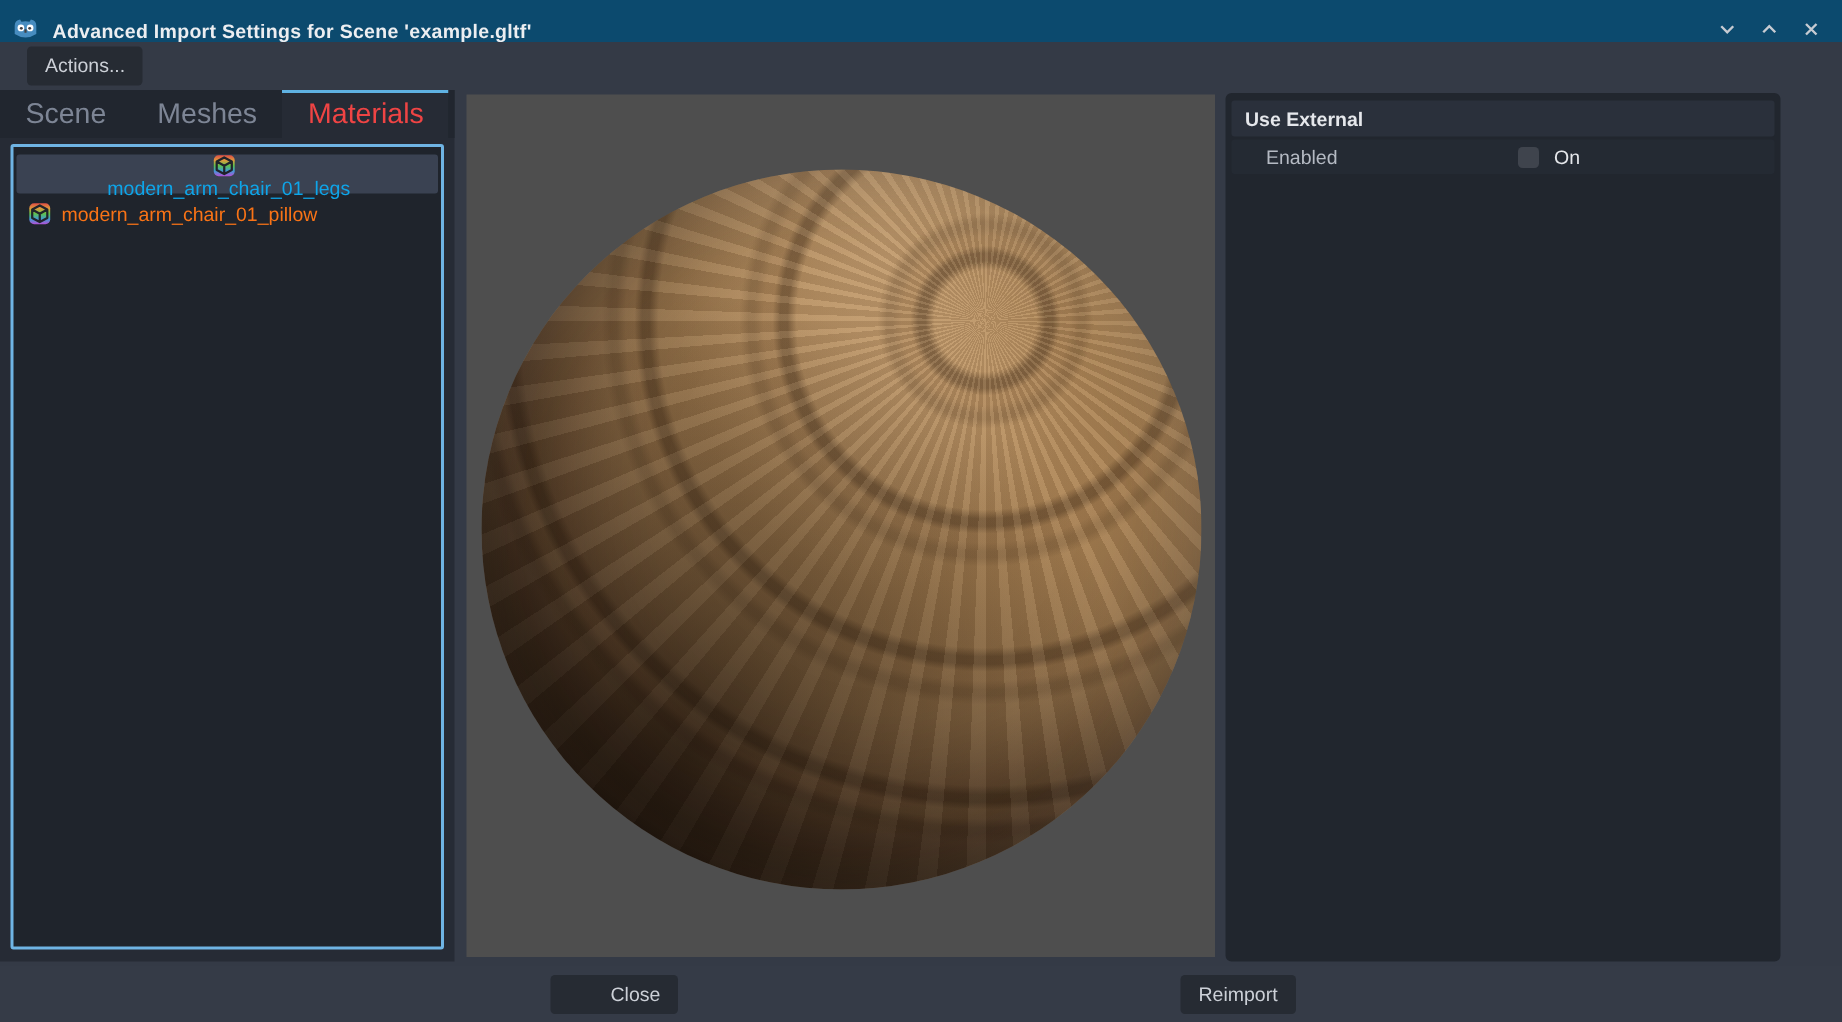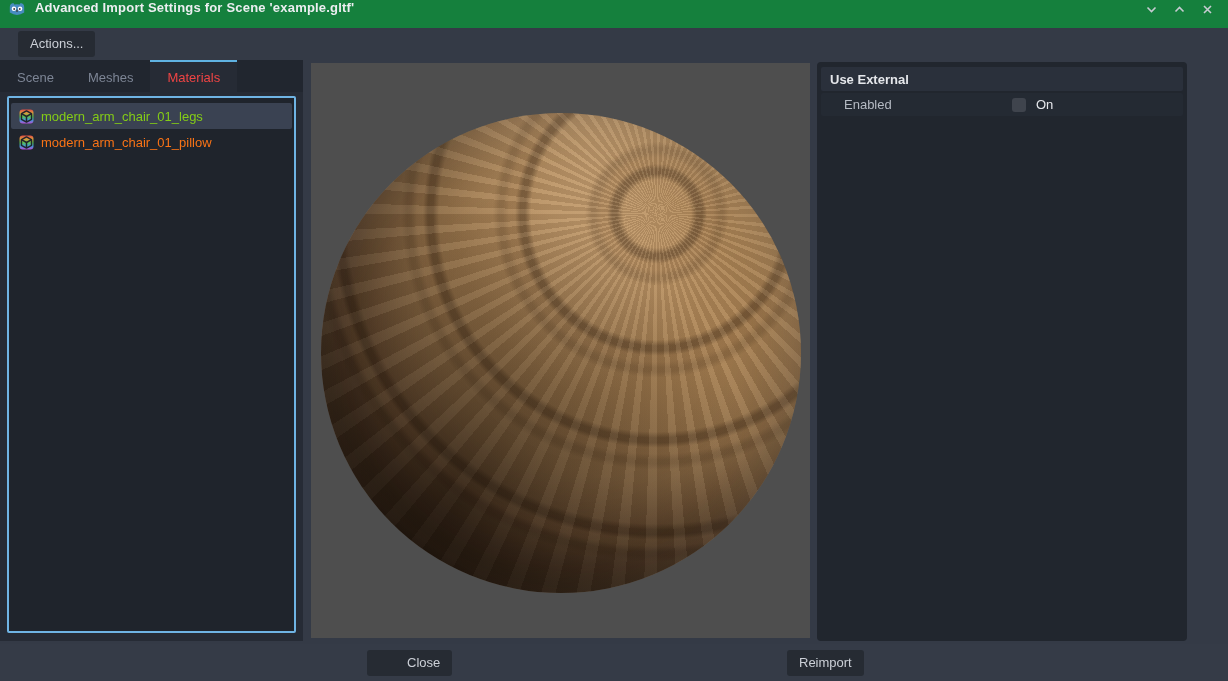--- a/index.html
+++ b/index.html
@@ -6,21 +6,21 @@
   html,body { width:1228px; height:681px; overflow:hidden; }
   body {
     font-family:"Liberation Sans","DejaVu Sans",sans-serif;
     background:#343a46; color:#dfe2e6; font-size:13px;
     position:relative;
   }
 
   
   .titlebar {
     position:absolute; left:0; top:0; width:1228px; height:28px;
-    background:#15803d; display:flex; align-items:flex-start; padding:0 8px;
+    background:#0c4a6e; display:flex; align-items:flex-end; padding:0 8px;
   }
   .titlebar .app-icon { width:18px; height:18px; margin-right:9px; flex:0 0 auto; }
   .titlebar .title { font-weight:bold; font-size:13px; color:#eceef1; letter-spacing:.2px; }
   .win-controls { margin-left:auto; display:flex; align-items:center; gap:10px; padding-right:4px; }
   .win-btn { width:18px; height:18px; display:flex; align-items:center; justify-content:center; cursor:default; }
   .win-btn svg { display:block; }
 
   
   .actionsbar {
     position:absolute; left:0; top:28px; width:1228px; height:32px;
@@ -29,38 +29,38 @@
   .btn {
     background:#262b33; color:#ccd0d7; border:none; border-radius:3px;
     font-family:inherit; font-size:13px; padding:4px 12px; line-height:18px;
   }
 
   
   .left-col { position:absolute; left:0; top:60px; width:303px; height:581px; }
   .tabbar { height:32px; display:flex; background:#21262f; }
   .tab {
     height:32px; display:flex; align-items:center; padding:0 17px;
-    color:#7d8595; font-size:13px; border-top:2px solid transparent;
+    color:#7d8595; font-size:19px; border-top:2px solid transparent;
   }
   .tab.active {
     background:#262b35; color:#ef4444; border-top:2px solid #5fb2e2;
   }
   .tab-filler { flex:1; background:#21262f; }
   .left-panel {
     height:549px; background:#262b35; padding:4px 7px 8px 7px;
   }
   .materials-list {
     height:100%; background:#1f242c; border:2px solid #6fb4e4; border-radius:2px;
     padding:5px 2px;
   }
   .mat-row {
     display:flex; align-items:center; height:26px; padding:0 6px 0 8px;
     border-radius:2px; color:#f97316;
   }
-  .mat-row.selected { background:#3a4252; color:#84cc16; }
+  .mat-row.selected { background:#3a4252; color:#0ea5e9;flex-direction:column; }
   .mat-icon { width:15px; height:15px; margin-right:7px; flex:0 0 auto; }
 
   
   .preview {
     position:absolute; left:311px; top:63px; width:499px; height:575px;
     background:#4e4e4e; overflow:hidden;
   }
   .sphere {
     position:absolute; left:10px; top:50px; width:480px; height:480px;
     border-radius:50%;

